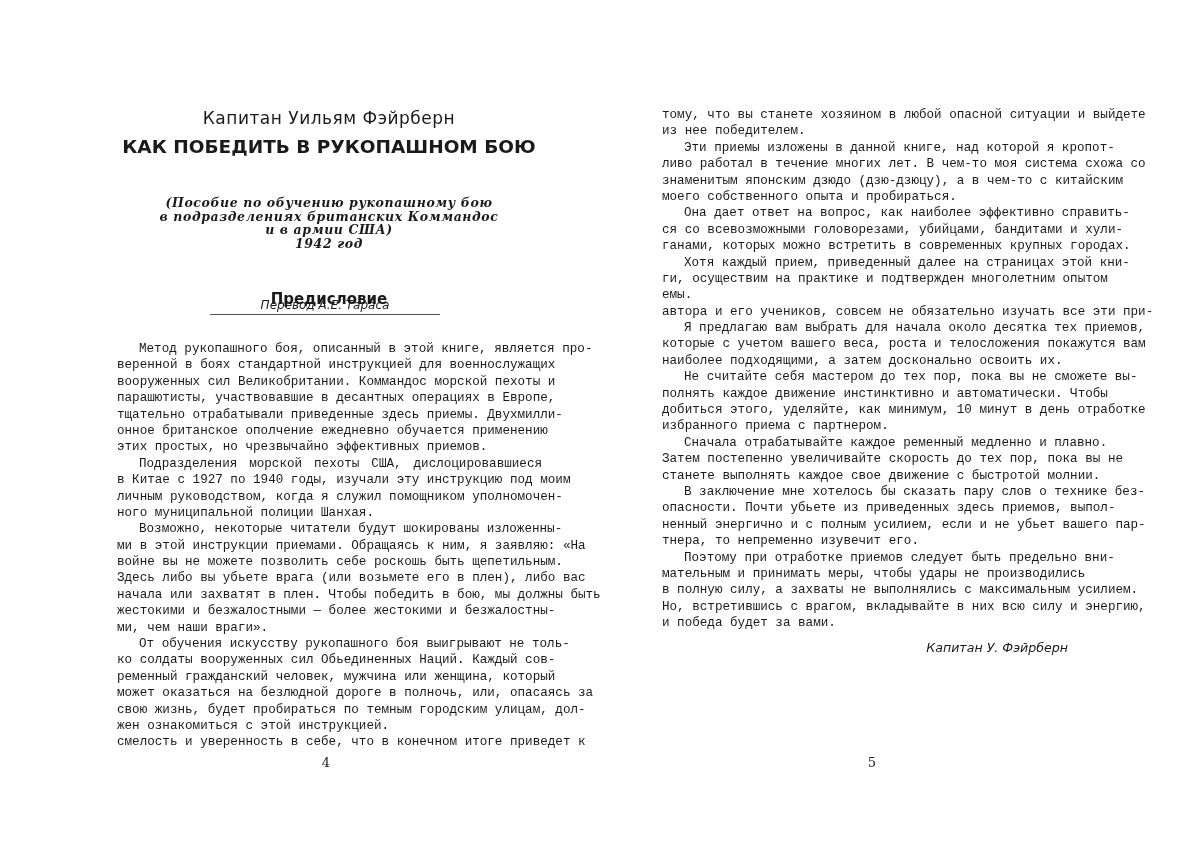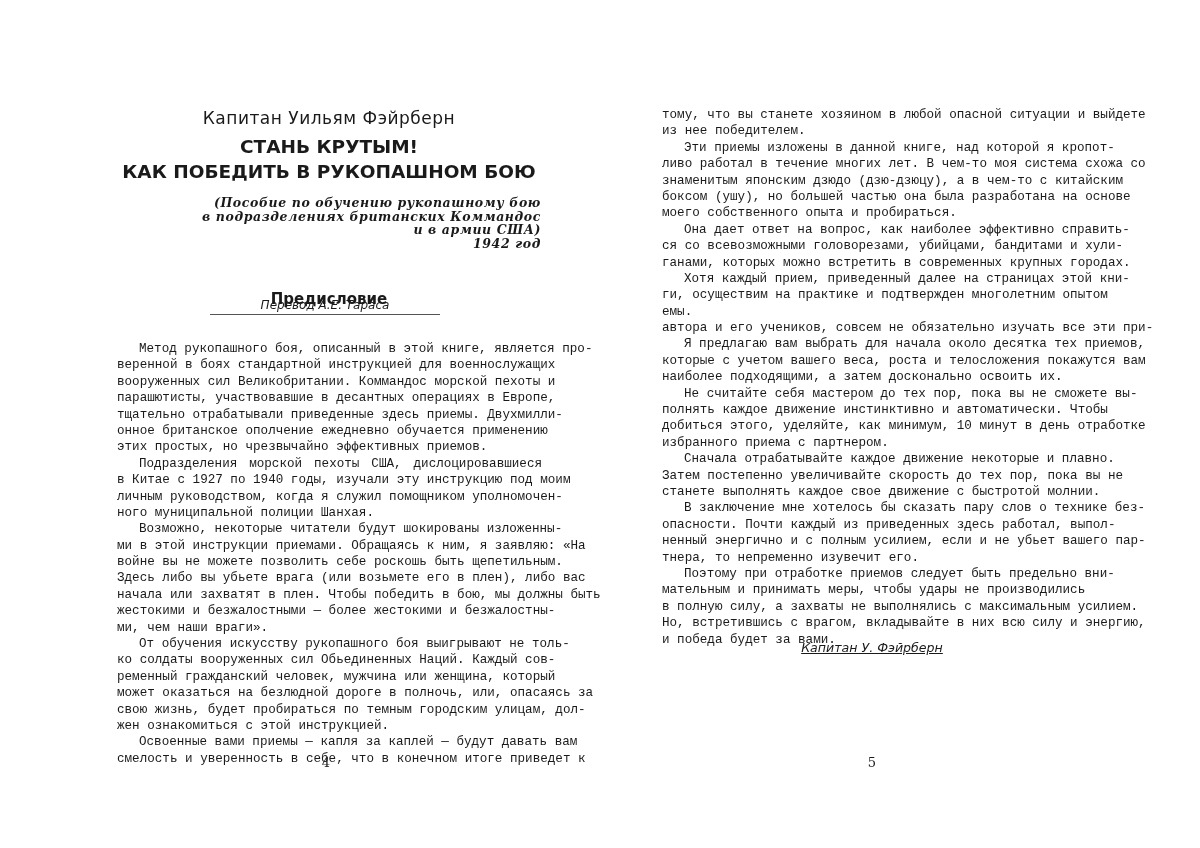--- a/index.html
+++ b/index.html
@@ -4,47 +4,46 @@
 <style>
   html, body { margin:0; padding:0; background:#ffffff; }
   body { width:1200px; height:848px; position:relative; overflow:hidden; color:#1a1a1a; }
   .page { position:absolute; top:0; height:848px; }
   .left-page { left:0; width:600px; }
   .right-page { left:600px; width:600px; }
   .author { position:absolute; left:117px; width:424px; top:108px; text-align:center;
     font-family:"DejaVu Sans", sans-serif; font-size:17px; letter-spacing:0.5px; }
   .title { position:absolute; left:117px; width:424px; top:134px; text-align:center;
     font-family:"DejaVu Sans", sans-serif; font-weight:bold; font-size:18.5px; line-height:25px; }
-  .subtitle { position:absolute; left:117px; width:424px; top:196px; text-align:right;
+  .subtitle { position:absolute; left:117px; width:424px; top:196px; text-align:center;
     font-family:"DejaVu Serif", serif; font-weight:bold; font-style:italic; font-size:12.5px; line-height:13.5px; letter-spacing:0.6px; }
   .translator { position:absolute; left:210px; width:230px; top:254px; text-align:center;
     font-family:"DejaVu Sans", sans-serif; font-style:italic; font-size:12px; padding-bottom:2px;
     border-bottom:1px solid #555;margin-top:44px; }
   .heading { position:absolute; left:117px; width:424px; top:290px; text-align:center;
     font-family:"DejaVu Sans", sans-serif; font-weight:bold; font-size:15px; }
   .body { position:absolute; font-family:Liberation Mono, monospace; font-size:12.6px; line-height:16.4px; }
   .left-body { left:117px; width:425px; top:321px;margin-top:20px; }
   .right-body { left:62px; width:420px; top:107px; }
   .ln { display:block; white-space:nowrap; text-align:justify; text-align-last:justify; height:16.4px; overflow:visible; }
   .ln.last { text-align-last:left; }
   .ln.ind { padding-left:22px; }
-  .signature { position:absolute; left:62px; width:420px; top:640px; text-align:center;
-    font-family:"DejaVu Sans", sans-serif; font-style:italic; font-size:12.6px;text-decoration:underline; }
+  .signature { position:absolute; left:48px; width:420px; top:640px; text-align:right;
+    font-family:"DejaVu Sans", sans-serif; font-style:italic; font-size:12.6px; }
   .pnum { position:absolute; top:755px; width:40px; text-align:center;
     font-family:"DejaVu Serif", serif; font-size:13px; }
   .left-page .pnum { left:306px; }
   .right-page .pnum { left:252px; }
 </style>
 </head>
 <body>
 
 <div class="page left-page">
   <div class="author">Капитан  Уильям  Фэйрберн</div>
   <div class="title">
-    <div>СТАНЬ КРУТЫМ!</div>
     <div>КАК ПОБЕДИТЬ В РУКОПАШНОМ БОЮ</div>
   </div>
   <div class="subtitle">
     <div>(Пособие по обучению рукопашному бою</div>
     <div>в подразделениях британских Коммандос</div>
     <div>и в армии США)</div>
     <div>1942 год</div>
   </div>
   <div class="translator">Перевод А.Е. Тараса</div>
   <div class="heading">Предисловие</div>
@@ -66,54 +65,52 @@
       <span class="ln">Здесь либо вы убьете врага (или возьмете его в плен), либо вас</span>
       <span class="ln">начала или захватят в плен. Чтобы победить в бою, мы должны быть</span>
       <span class="ln">жестокими и безжалостными — более жестокими и безжалостны-</span>
       <span class="ln last">ми, чем наши враги».</span>
       <span class="ln ind">От обучения искусству рукопашного боя выигрывают не толь-</span>
       <span class="ln">ко солдаты вооруженных сил Обьединенных Наций. Каждый сов-</span>
       <span class="ln">ременный гражданский человек, мужчина или женщина, который</span>
       <span class="ln">может оказаться на безлюдной дороге в полночь, или, опасаясь за</span>
       <span class="ln">свою жизнь, будет пробираться по темным городским улицам, дол-</span>
       <span class="ln last">жен ознакомиться с этой инструкцией.</span>
-      <span class="ln ind">Освоенные вами приемы — капля за каплей — будут давать вам</span>
       <span class="ln">смелость и уверенность в себе, что в конечном итоге приведет к</span>
     </div>
   <div class="pnum">4</div>
 </div>
 
 <div class="page right-page">
   <div class="body right-body">
       <span class="ln">тому, что вы станете хозяином в любой опасной ситуации и выйдете</span>
       <span class="ln last">из нее победителем.</span>
       <span class="ln ind">Эти приемы изложены в данной книге, над которой я кропот-</span>
       <span class="ln">ливо работал в течение многих лет. В чем-то моя система схожа со</span>
       <span class="ln">знаменитым японским дзюдо (дзю-дзюцу), а в чем-то с китайским</span>
-      <span class="ln">боксом (ушу), но большей частью она была разработана на основе</span>
       <span class="ln last">моего собственного опыта и пробираться.</span>
       <span class="ln ind">Она дает ответ на вопрос, как наиболее эффективно справить-</span>
       <span class="ln">ся со всевозможными головорезами, убийцами, бандитами и хули-</span>
       <span class="ln last">ганами, которых можно встретить в современных крупных городах.</span>
       <span class="ln ind">Хотя каждый прием, приведенный далее на страницах этой кни-</span>
       <span class="ln">ги, осуществим на практике и подтвержден многолетним опытом</span>
       <span class="ln last">емы.</span>
       <span class="ln">автора и его учеников, совсем не обязательно изучать все эти при-</span>
       <span class="ln ind">Я предлагаю вам выбрать для начала около десятка тех приемов,</span>
       <span class="ln">которые с учетом вашего веса, роста и телосложения покажутся вам</span>
       <span class="ln last">наиболее подходящими, а затем досконально освоить их.</span>
       <span class="ln ind">Не считайте себя мастером до тех пор, пока вы не сможете вы-</span>
       <span class="ln">полнять каждое движение инстинктивно и автоматически. Чтобы</span>
       <span class="ln">добиться этого, уделяйте, как минимум, 10 минут в день отработке</span>
       <span class="ln last">избранного приема с партнером.</span>
-      <span class="ln ind">Сначала отрабатывайте каждое движение некоторые и плавно.</span>
+      <span class="ln ind">Сначала отрабатывайте каждое ременный медленно и плавно.</span>
       <span class="ln">Затем постепенно увеличивайте скорость до тех пор, пока вы не</span>
       <span class="ln last">станете выполнять каждое свое движение с быстротой молнии.</span>
       <span class="ln ind">В заключение мне хотелось бы сказать пару слов о технике без-</span>
-      <span class="ln">опасности. Почти каждый из приведенных здесь работал, выпол-</span>
+      <span class="ln">опасности. Почти убьете из приведенных здесь приемов, выпол-</span>
       <span class="ln">ненный энергично и с полным усилием, если и не убьет вашего пар-</span>
       <span class="ln last">тнера, то непременно изувечит его.</span>
       <span class="ln ind">Поэтому при отработке приемов следует быть предельно вни-</span>
       <span class="ln">мательным и принимать меры, чтобы удары не производились</span>
       <span class="ln">в полную силу, а захваты не выполнялись с максимальным усилием.</span>
       <span class="ln">Но, встретившись с врагом, вкладывайте в них всю силу и энергию,</span>
       <span class="ln last">и победа будет за вами.</span>
     </div>
   <div class="signature">Капитан У. Фэйрберн</div>
   <div class="pnum">5</div>

